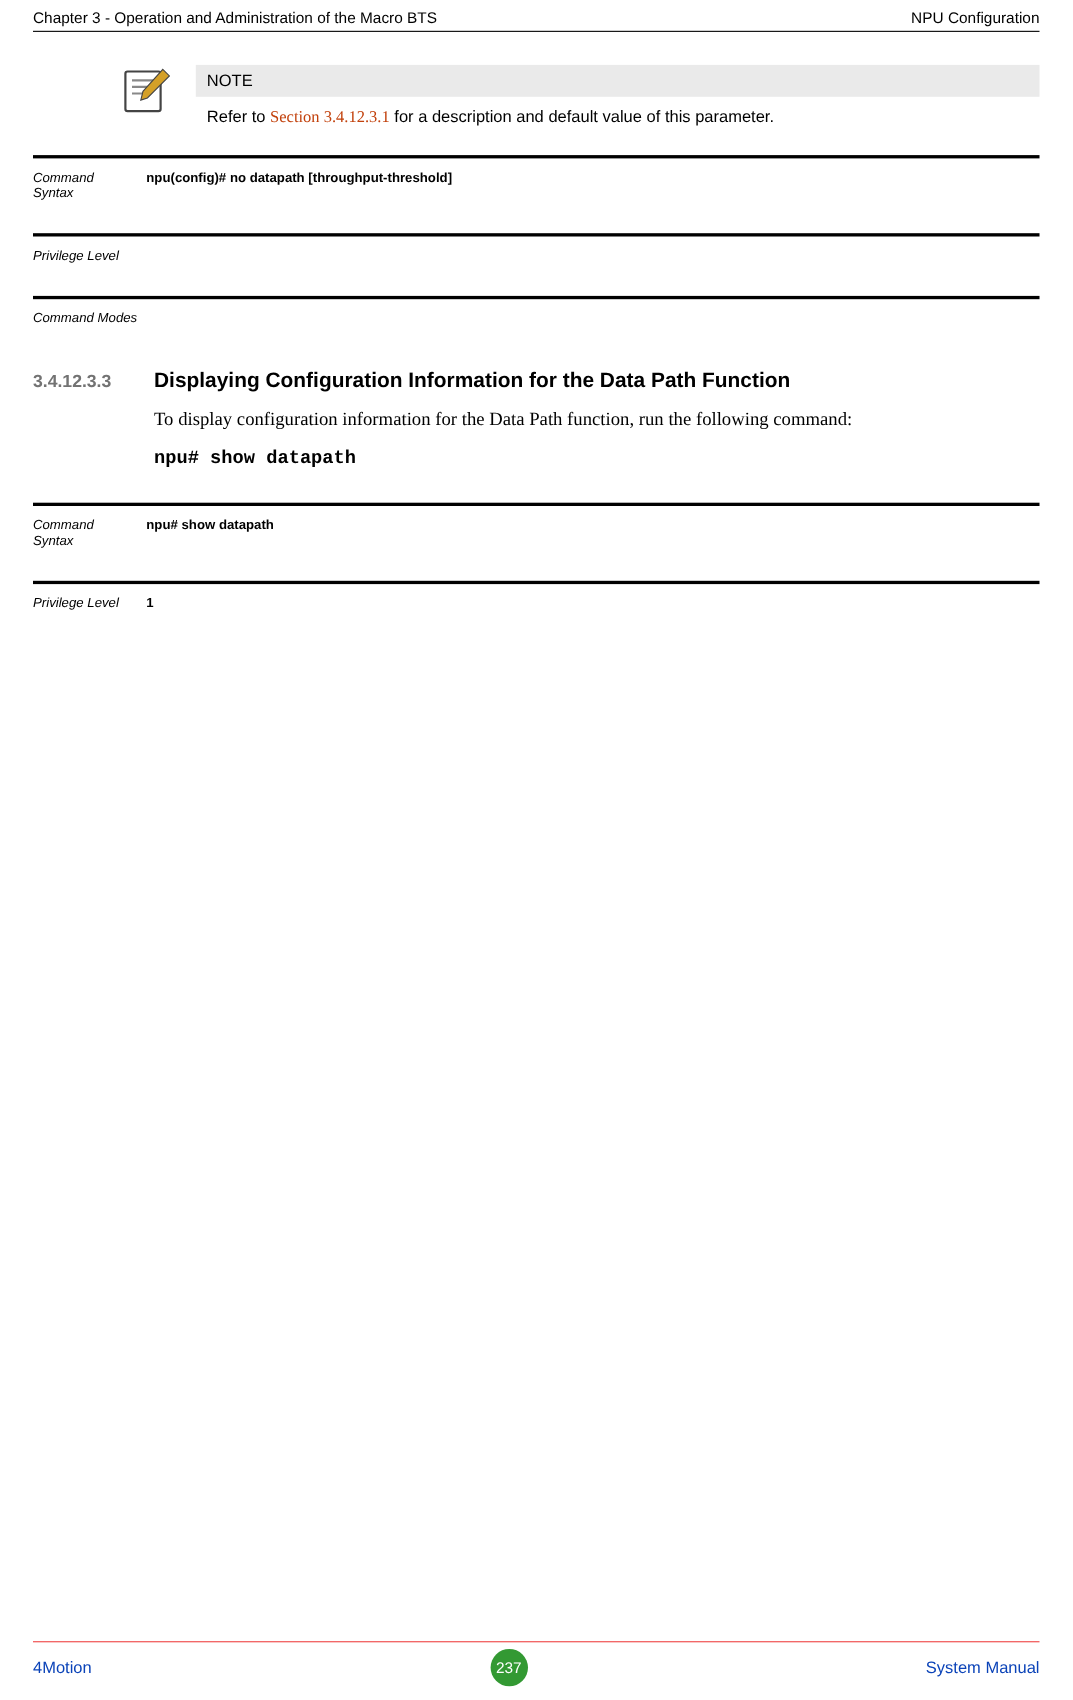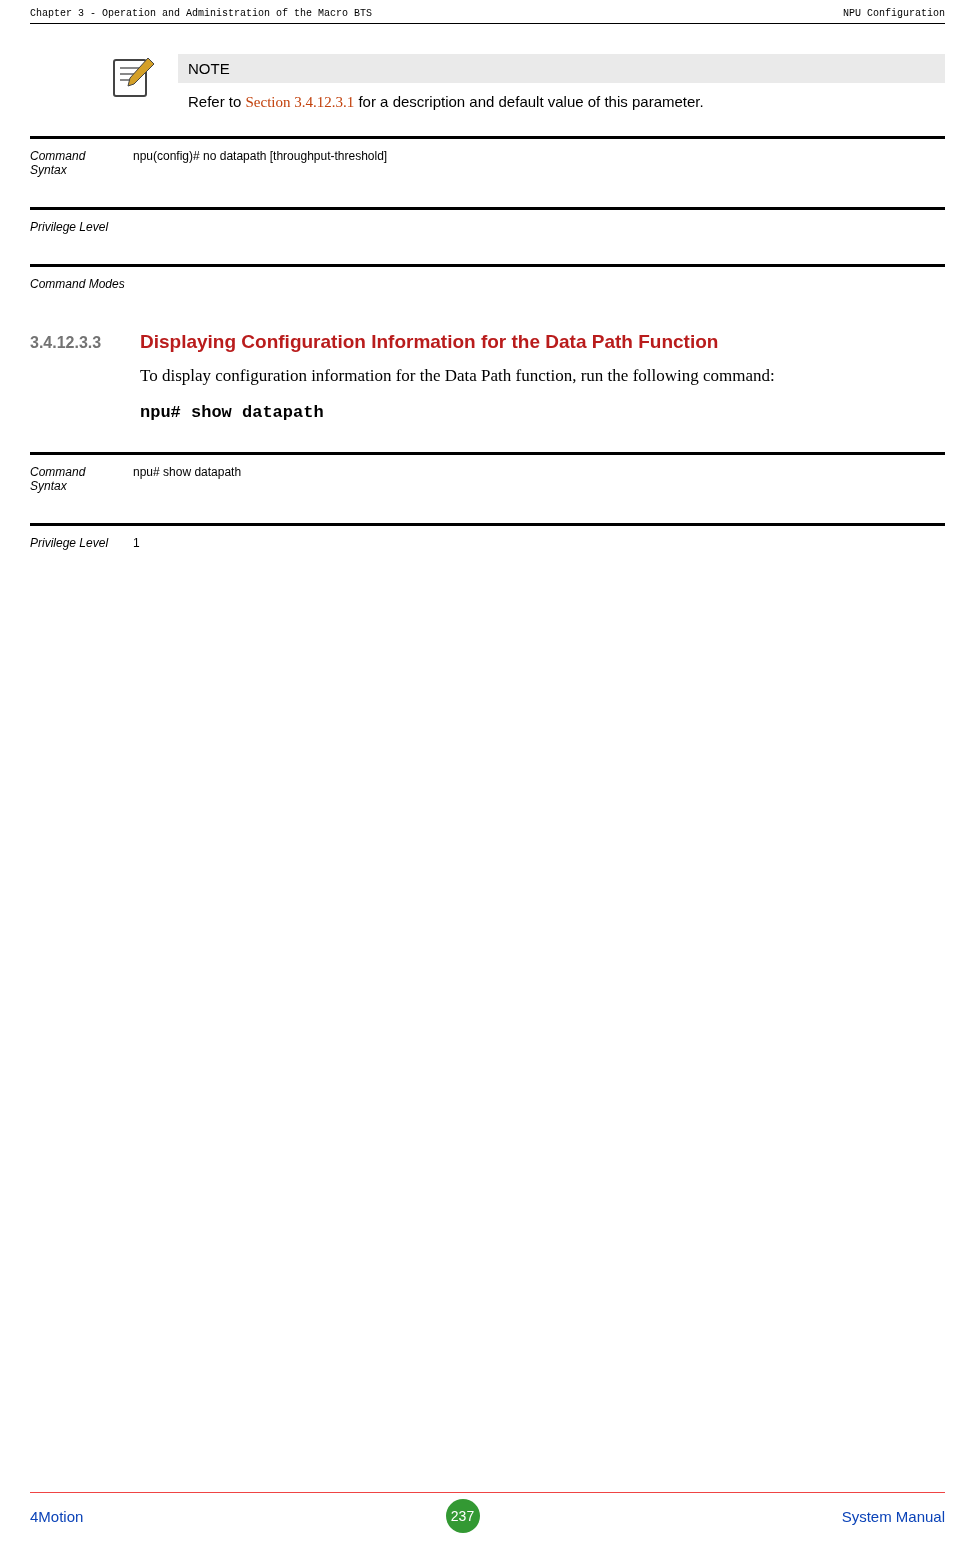--- a/index.html
+++ b/index.html
@@ -15,24 +15,23 @@
     min-height: 1545px;
     position: relative;
     box-sizing: border-box;
     padding: 0 30px;
     display: flex;
     flex-direction: column;
   }
   .top-header {
     display: flex;
     justify-content: space-between;
-    font-size: 10px;
+    font-size: 14px;
     padding: 8px 0 4px 0;
     border-bottom: 1px solid #000;
-    font-family: Liberation Mono, monospace;
   }
   .content {
     flex: 1;
     padding-top: 30px;
   }
   .note-block {
     display: flex;
     align-items: flex-start;
     margin-left: 80px;
     margin-bottom: 25px;
@@ -70,35 +69,36 @@
   .def-row .label {
     width: 95px;
     flex-shrink: 0;
     font-style: italic;
     padding-top: 2px;
     padding-right: 8px;
   }
   .def-row .value {
     flex: 1;
     padding-top: 2px;
+    font-weight: bold;
   }
   .h3-row {
     display: flex;
     align-items: baseline;
     margin: 20px 0 10px 0;
   }
   .h3-num {
     width: 110px;
     flex-shrink: 0;
     color: #737373;
     font-weight: bold;
     font-size: 16px;
   }
   .h3-title {
-    color: #b91c1c;
+    color: #000000;
     font-weight: bold;
     font-size: 19px;
   }
   .body-text {
     margin-left: 110px;
     font-family: Georgia, 'Times New Roman', serif;
     font-size: 17px;
     line-height: 1.5;
     margin-bottom: 14px;
   }

